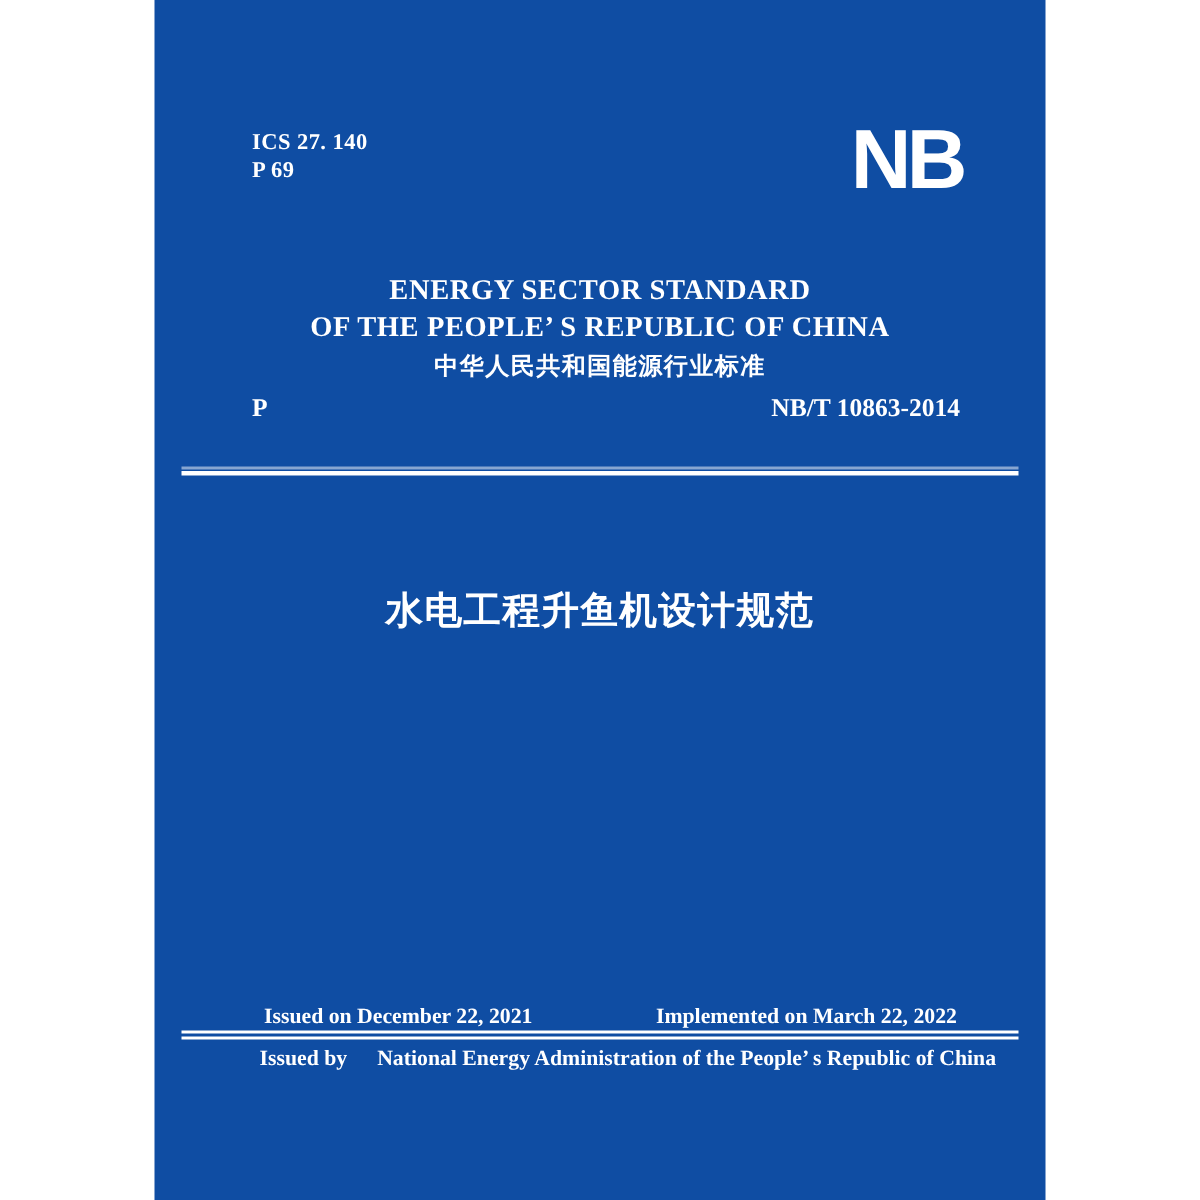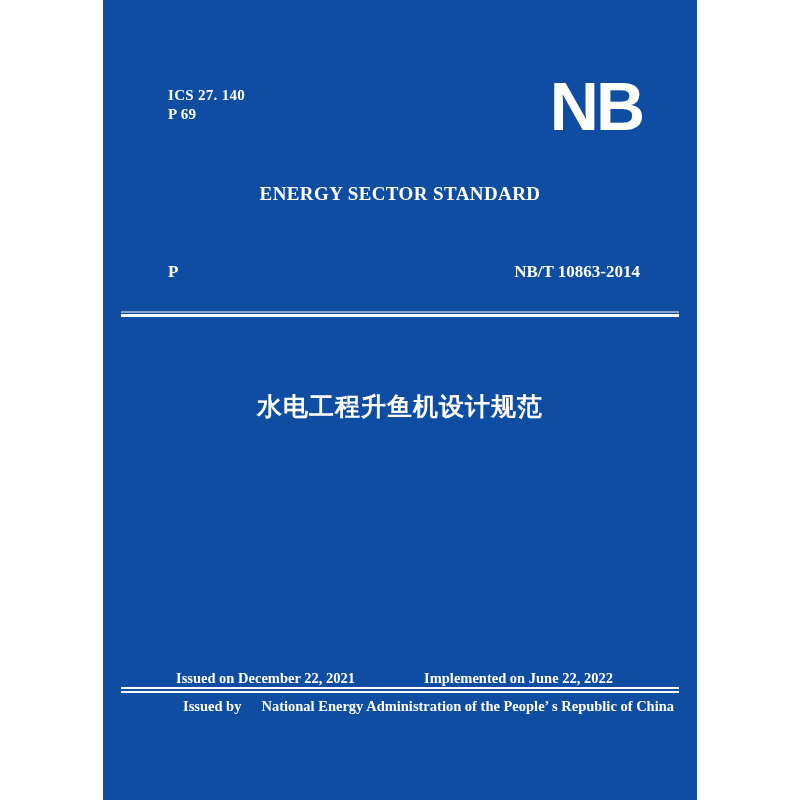--- a/index.html
+++ b/index.html
@@ -22,21 +22,21 @@
     color: #ffffff;
   }
   .ics-block {
     position: absolute; left: 65px; top: 86px;
     font-size: 15px; font-weight: bold; line-height: 19px;
     letter-spacing: 0.3px;
   }
   .nb-logo {
     position: absolute; top: 77px; right: 55px;
     font-family: "Liberation Sans", "DejaVu Sans", sans-serif;
-    font-weight: bold; font-size: 68px; line-height: 58px;
+    font-weight: bold; font-size: 56px; line-height: 58px;
     letter-spacing: -3px;
   }
   .std-block {
     position: absolute; left: 0; right: 0; top: 181px;
     text-align: center; line-height: 25px;
   }
   .std-en { font-size: 19px; font-weight: bold; letter-spacing: 0.4px; }
   .cjk { font-family: "DejaVu Sans", sans-serif; }
   .std-cn { font-size: 16px; font-weight: bold; letter-spacing: 1px; }
   .class-row {
@@ -51,69 +51,71 @@
     position: absolute; left: 0; right: 0; top: 357px;
     text-align: center; font-size: 20px; font-weight: bold;
     letter-spacing: -0.2px; line-height: 28px;
   }
   .title-cn {
     position: absolute; left: 0; right: 0; top: 390px;
     text-align: center; font-size: 25px; font-weight: bold;
     line-height: 34px; letter-spacing: 1px;
   }
   .dates-row {
-    position: absolute; left: 73px; right: 84px; top: 670px;
+    position: absolute; left: 73px; right: 59px; top: 670px;
     display: flex; justify-content: space-between; align-items: baseline;
     font-size: 14.5px; font-weight: bold;
   }
   .rule-2 {
     position: absolute; left: 18px; width: 558px; top: 687px;
     height: 2px;
     border-top: 2px solid #ffffff;
     border-bottom: 2px solid #ffffff;
   }
   .issued-by-row {
-    position: absolute; left: 80px; right: 40px; top: 697px;
+    position: absolute; left: 70px; right: 40px; top: 697px;
     font-size: 14.5px; font-weight: bold; line-height: 18px;
     white-space: nowrap;
   }
   .issued-by-row .value { margin-left: 20px; }
 </style>
 </head>
 <body>
 
 <div class="page">
   <div class="cover" style="background: rgb(15, 77, 163);">
 
     <div class="ics-block">
       <div>ICS 27. 140</div>
       <div>P 69</div>
     </div>
 
     <div class="nb-logo">NB</div>
 
     <div class="std-block">
       <div class="std-en">ENERGY SECTOR STANDARD</div>
+      <div class="std-en">OF THE PEOPLE’ S REPUBLIC OF CHINA</div>
+      <div class="std-cn cjk">中华人民共和国能源行业标准</div>
     </div>
 
     <div class="class-row">
       <span>P</span>
       <span>NB/T 10863-2014</span>
     </div>
 
     <div class="rule-1">
       <div class="thin"></div>
       <div class="thick"></div>
     </div>
 
     <div class="title-cn cjk">水电工程升鱼机设计规范</div>
 
     <div class="dates-row">
       <span>Issued on December 22, 2021</span>
-      <span>Implemented on June 22, 2022</span>
+      <span>Implemented on March 22, 2022</span>
     </div>
 
     <div class="rule-2"></div>
 
     <div class="issued-by-row">
       <span>Issued by</span><span class="value">National Energy Administration of the People’ s Republic of China</span>
     </div>
 
   </div>
 </div>

